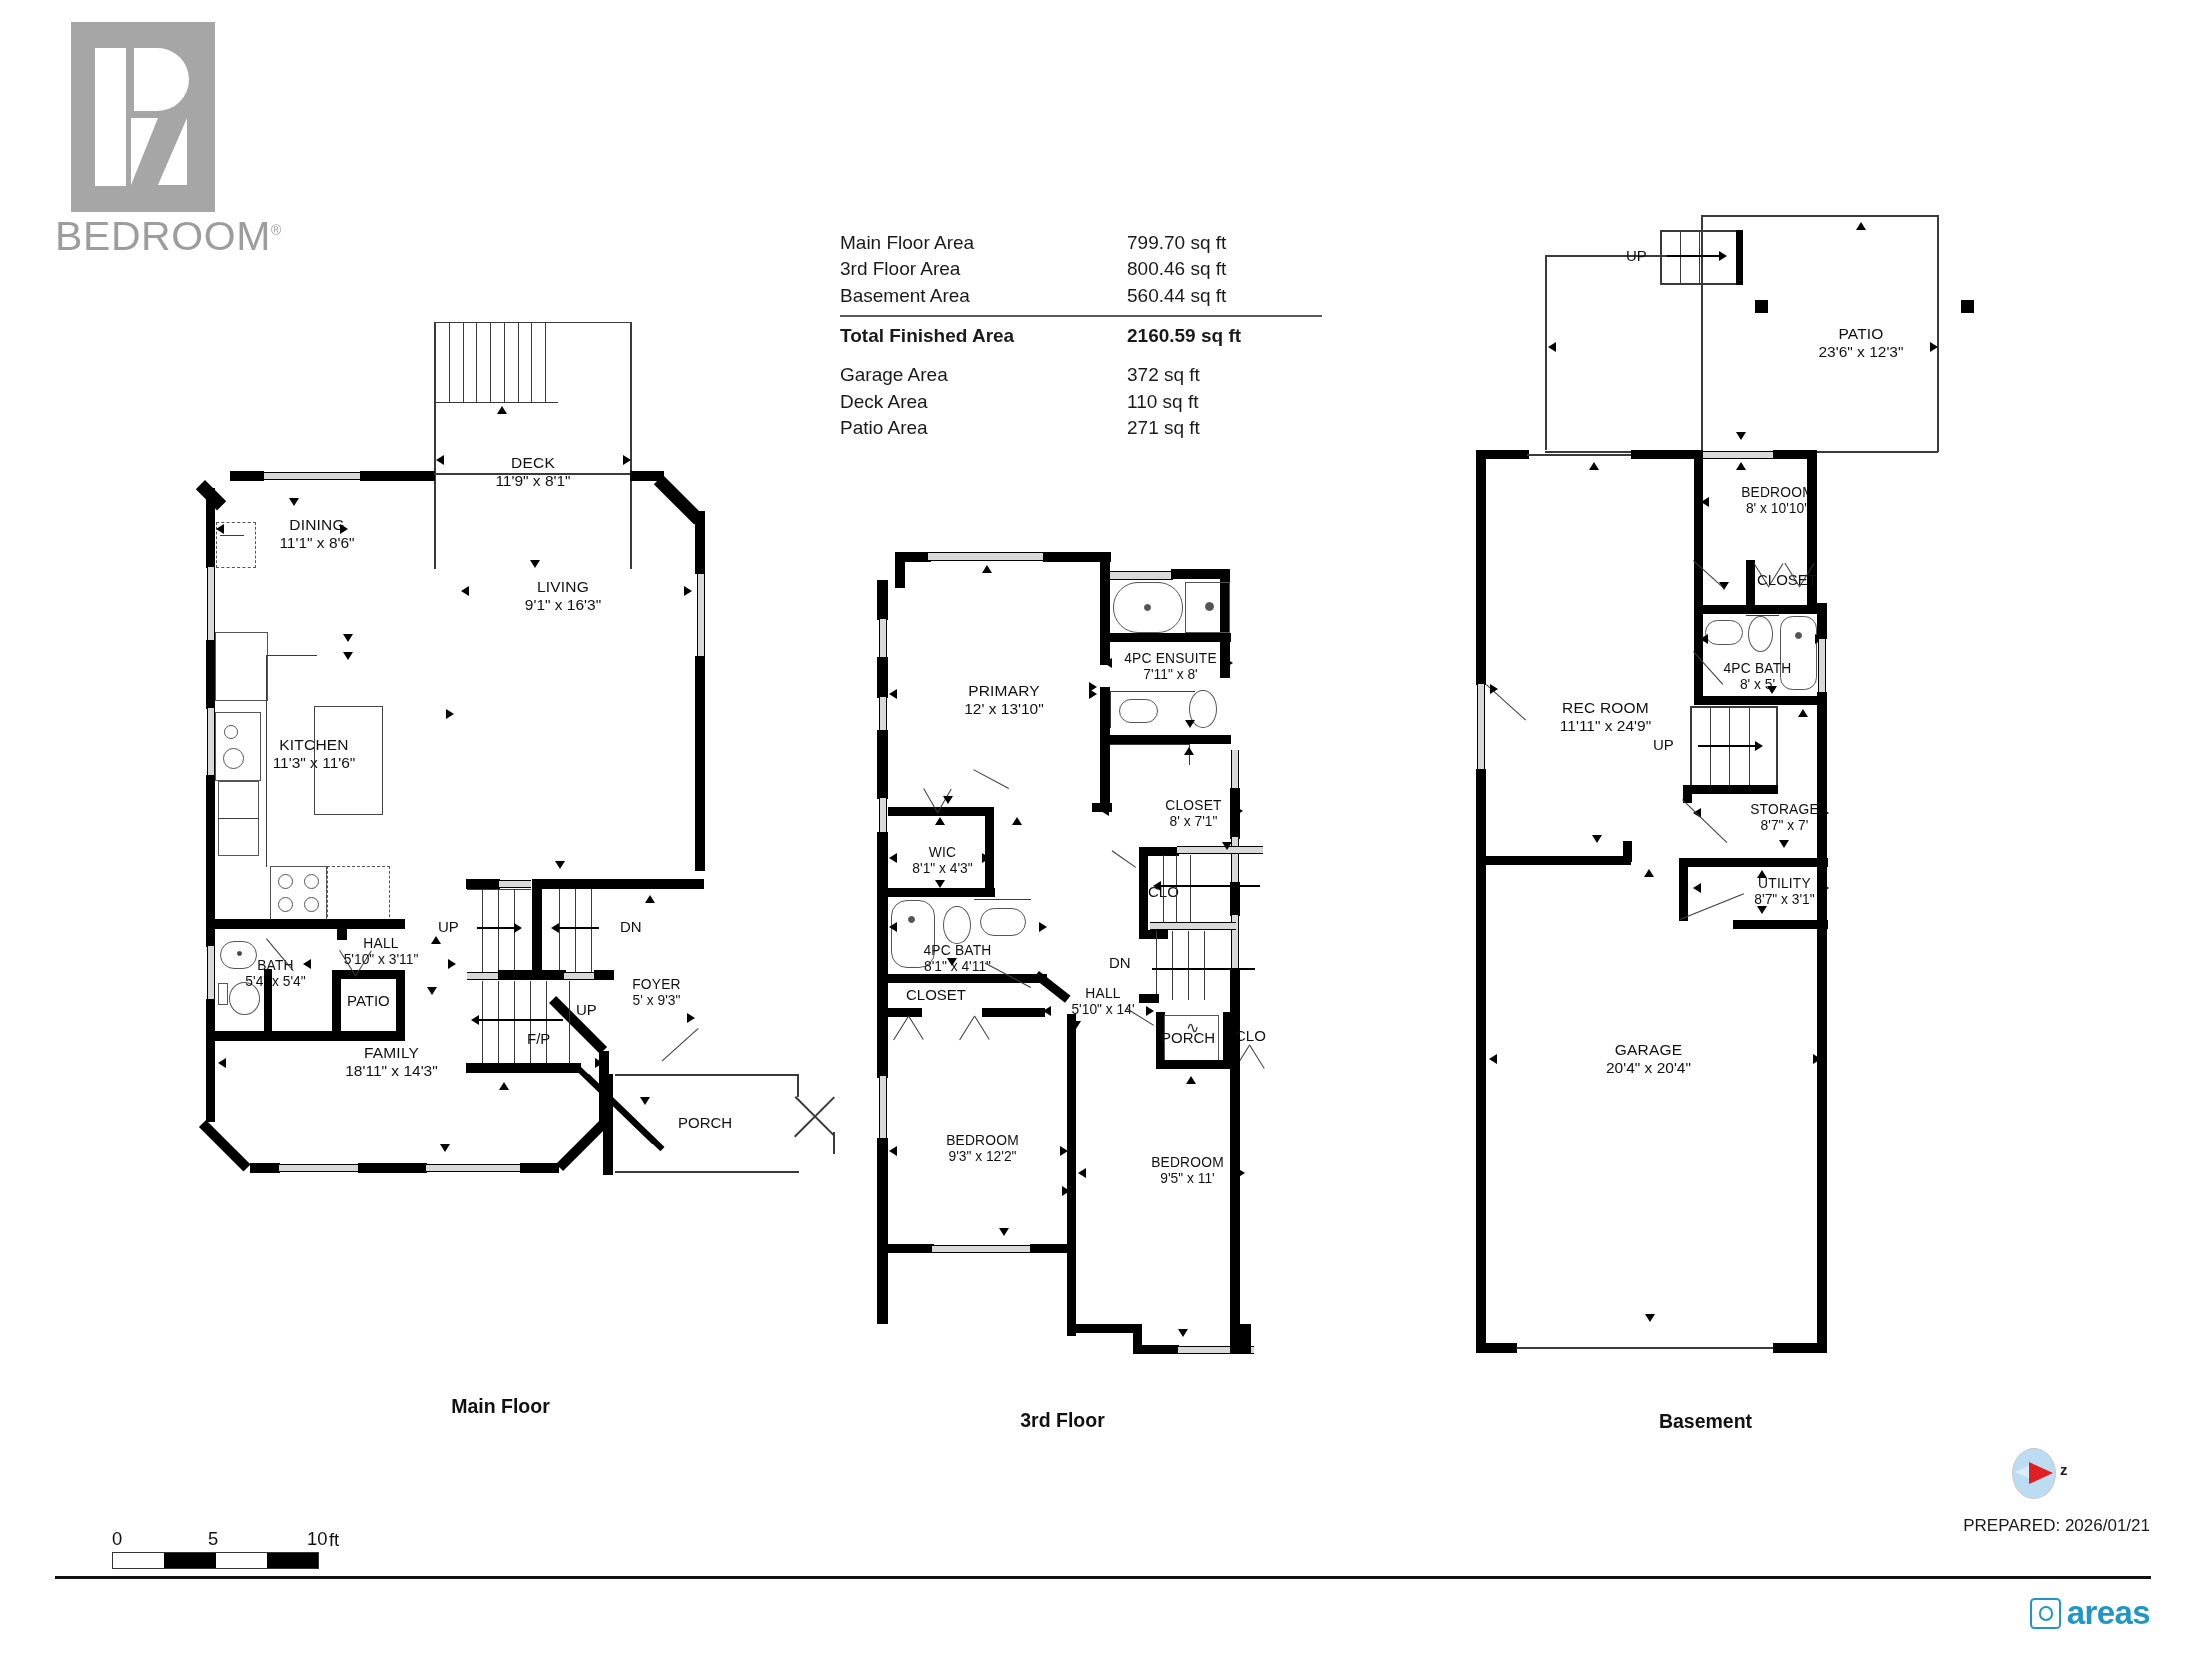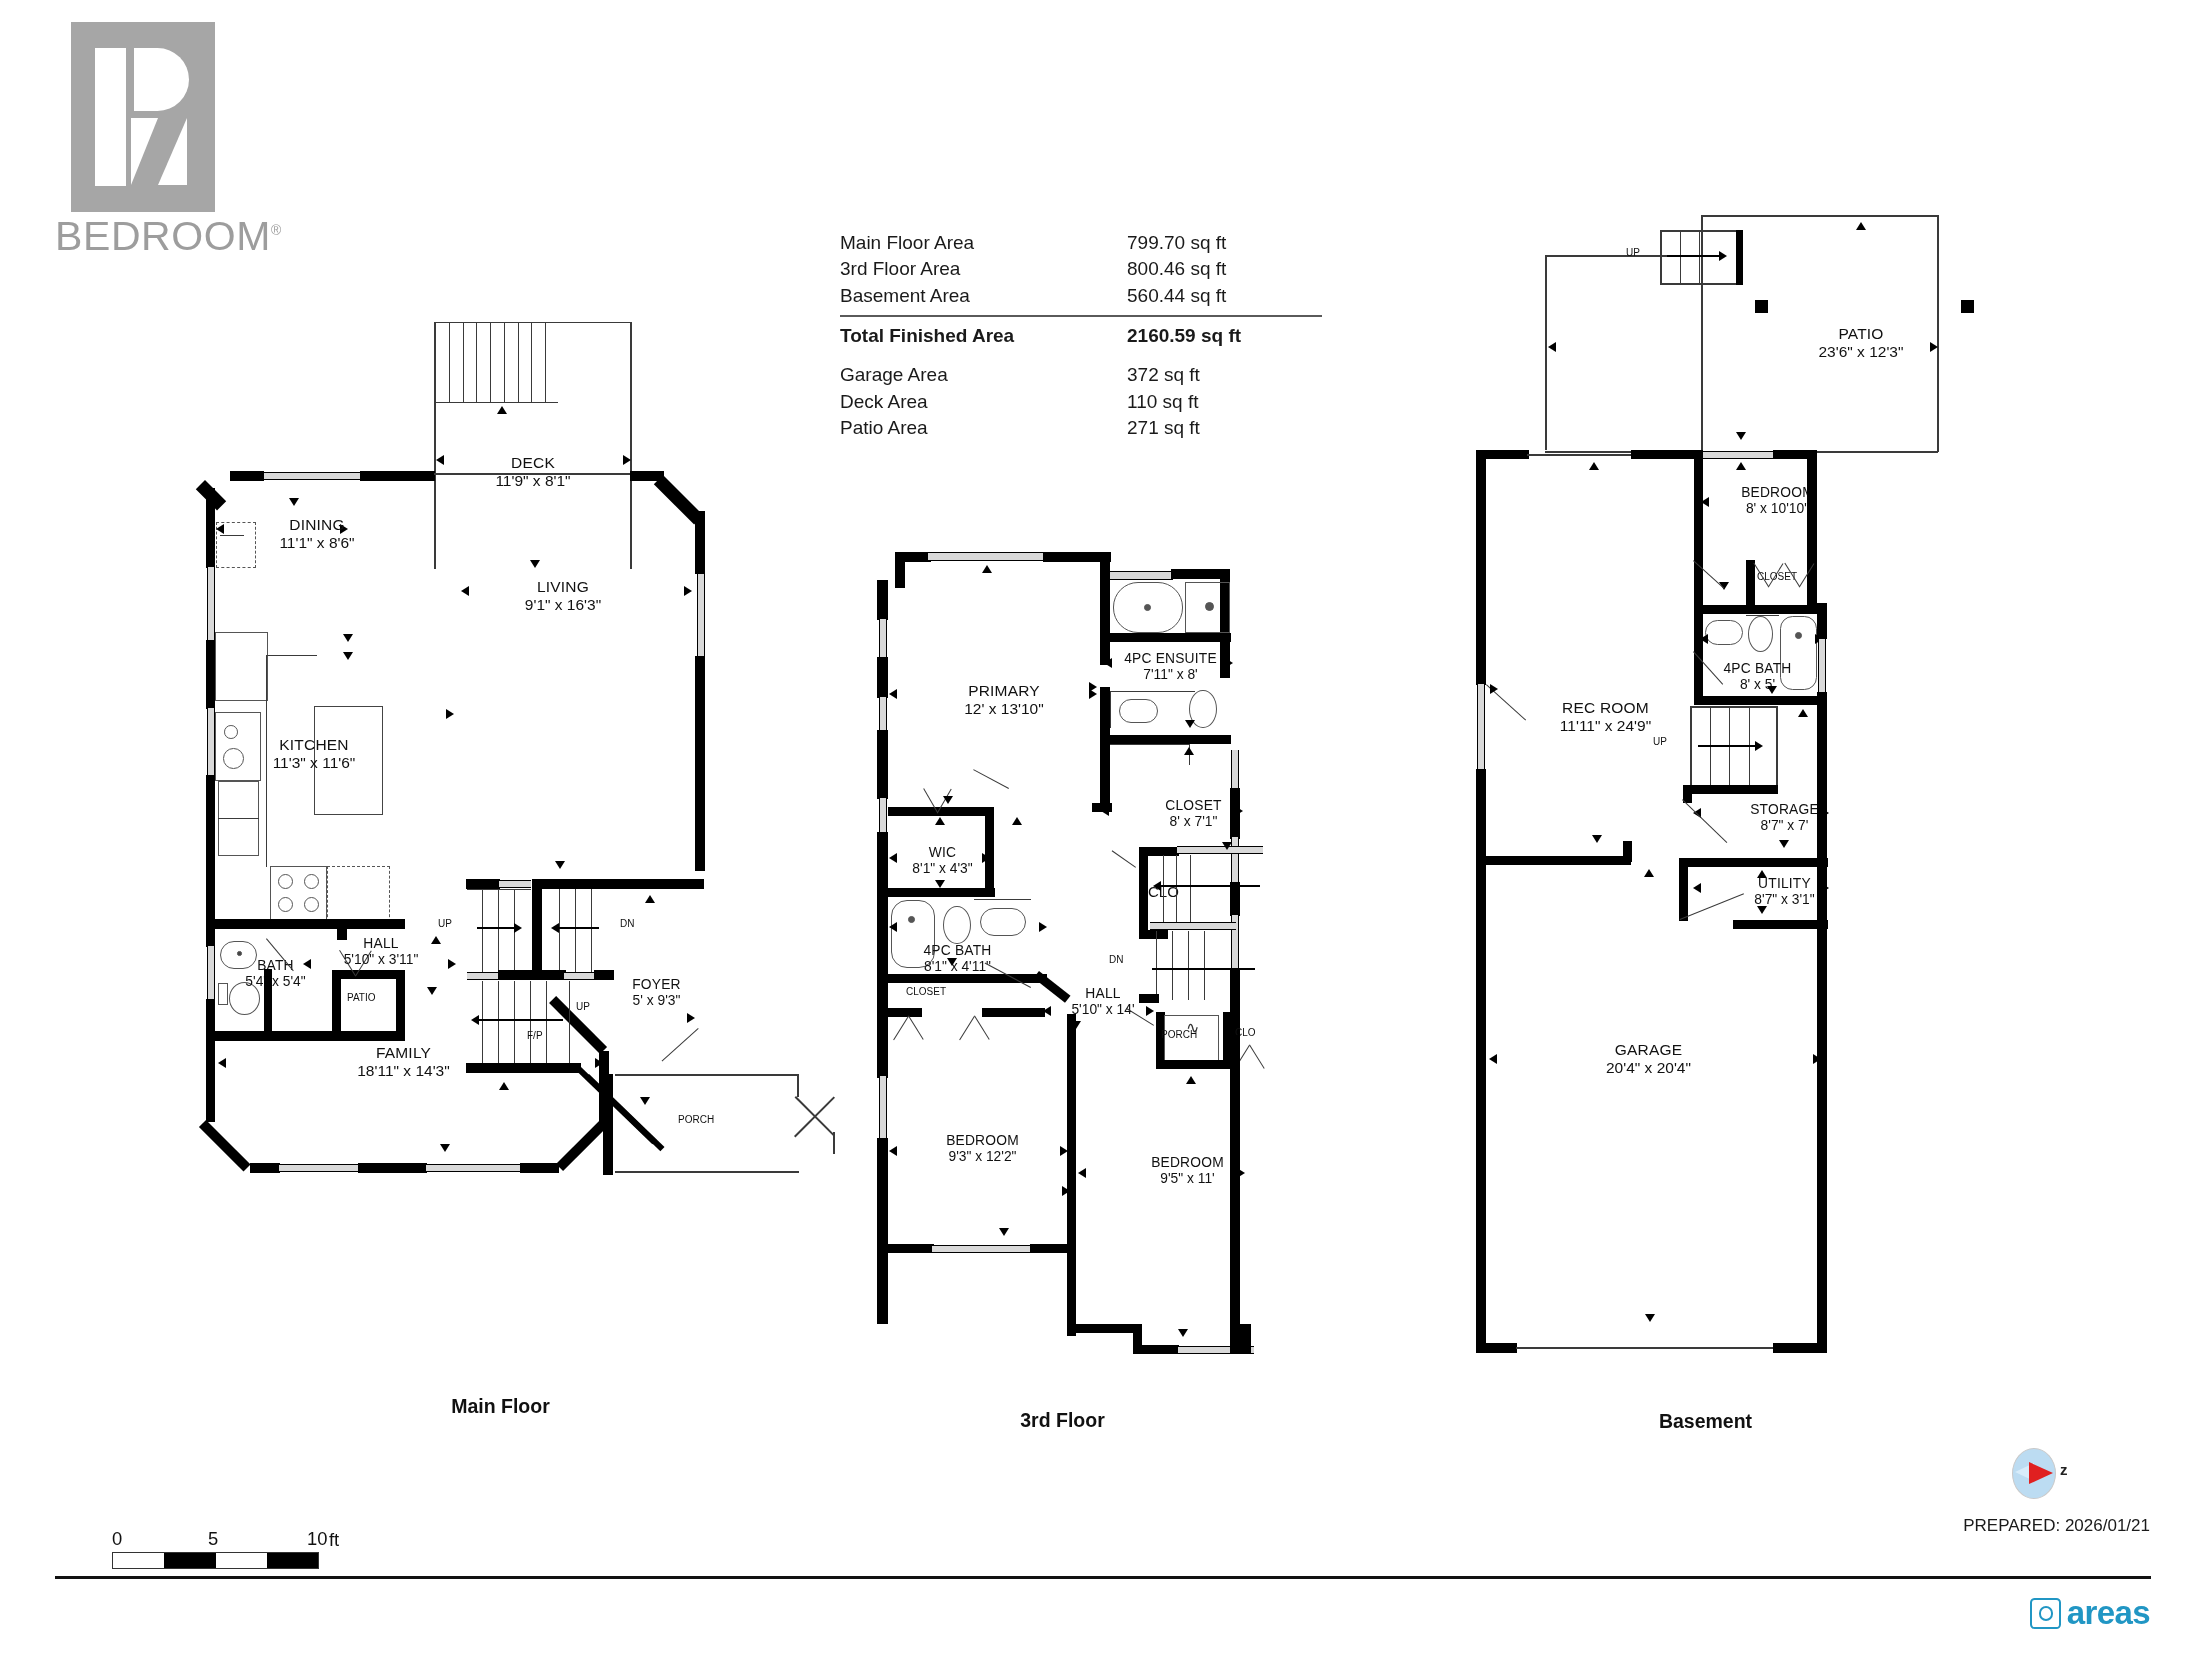--- a/index.html
+++ b/index.html
@@ -128,21 +128,21 @@
     color: #111111;
     line-height: 1.18;
     white-space: nowrap;
     font-family: "Liberation Sans", sans-serif;
   }
   .rlabel .nm { display: block; letter-spacing: 0.2px; }
   .rlabel .dm { display: block; }
   .rlabel.sm { font-size: 13.8px; }
   .tag {
     position: absolute;
-    font-size: 10px;
+    font-size: 15px;
     color: #111111;
     white-space: nowrap;
   }
   .arrow {
     position: absolute;
     width: 0; height: 0;
     border-style: solid;
   }
   .arrow.up    { border-width: 0 5.2px 8px 5.2px; border-color: transparent transparent #000 transparent; }
   .arrow.down  { border-width: 8px 5.2px 0 5.2px; border-color: #000 transparent transparent transparent; }
@@ -499,21 +499,21 @@
 
     <div class="twall" style="left:425px; top:764px; width:184px; height:1.7px;"></div>
     <div class="twall" style="left:607px; top:764px; width:1.7px; height:23px;"></div>
     <div class="twall" style="left:606px; top:786px; width:55px; height:1.7px; transform:rotate(45deg); transform-origin:left top;"></div>
     <div class="twall" style="left:643px; top:822px; width:1.7px; height:22px;"></div>
     <div class="twall" style="left:604px; top:826px; width:56px; height:1.7px; transform:rotate(-45deg); transform-origin:left top;"></div>
     <div class="twall" style="left:425px; top:861px; width:184px; height:1.7px;"></div>
     <div class="tag" style="left:488px; top:804px;">PORCH</div>
     <div class="wall" style="left:413px; top:764px; width:10.3px; height:101px;"></div>
 
-    <div class="rlabel" style="left:133px; top:734px; width:161px;">
+    <div class="rlabel" style="left:121px; top:734px; width:161px;">
       <span class="nm">FAMILY</span>
       <span class="dm">18'11" x 14'3"</span>
     </div>
     <div class="arrow left" style="left:27.6px; top:748px;"></div>
     <div class="arrow right" style="left:405px; top:748px;"></div>
     <div class="arrow down" style="left:250px; top:834px;"></div>
 
     <div class="floor-caption" style="left:-17px; top:1085px; width:655px;">Main Floor</div>
   </div>
 

